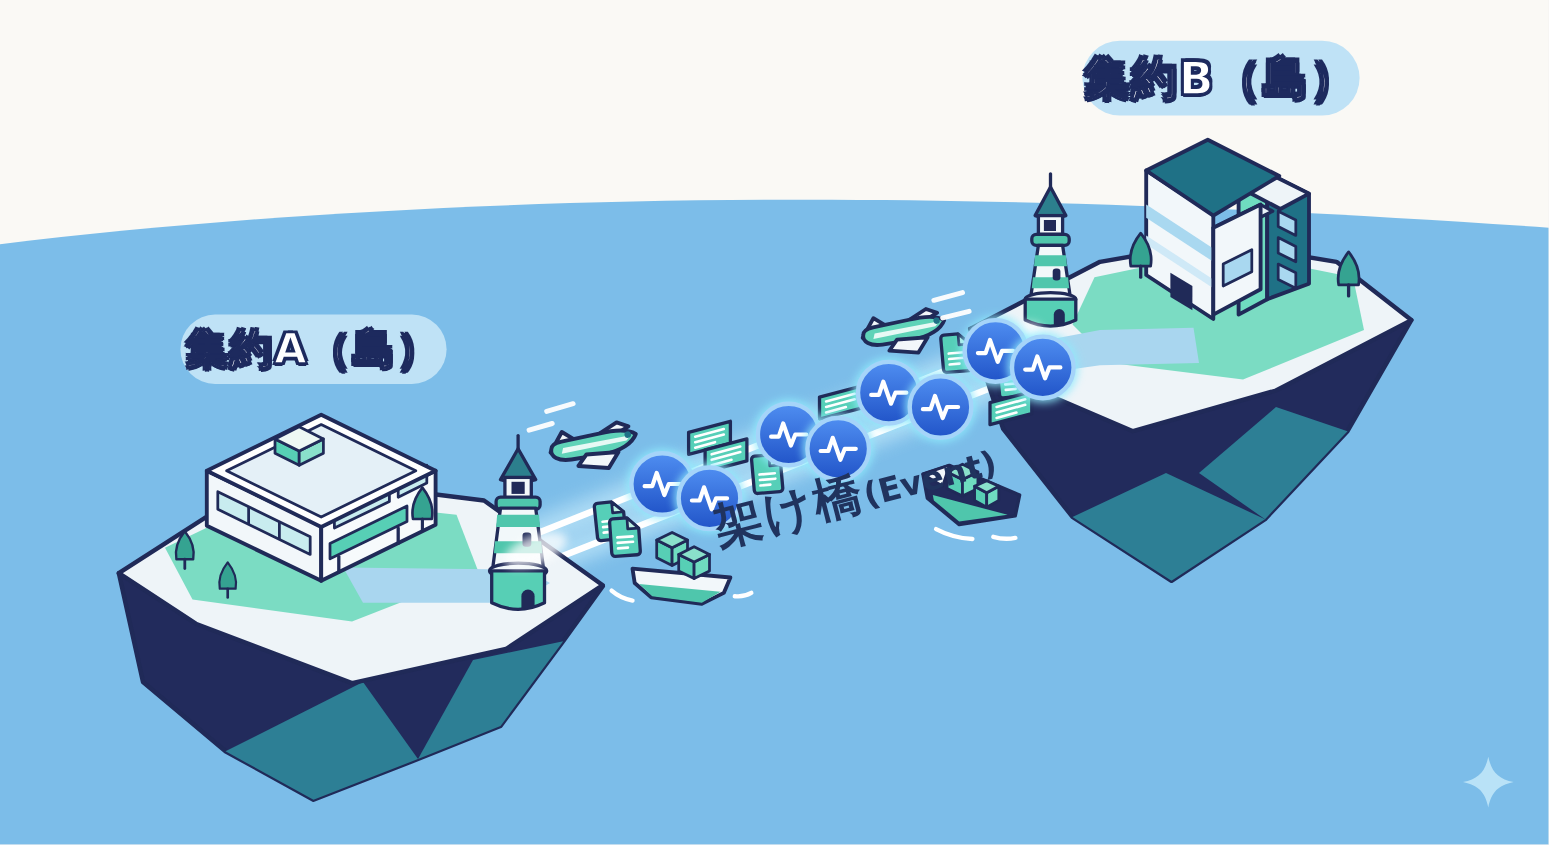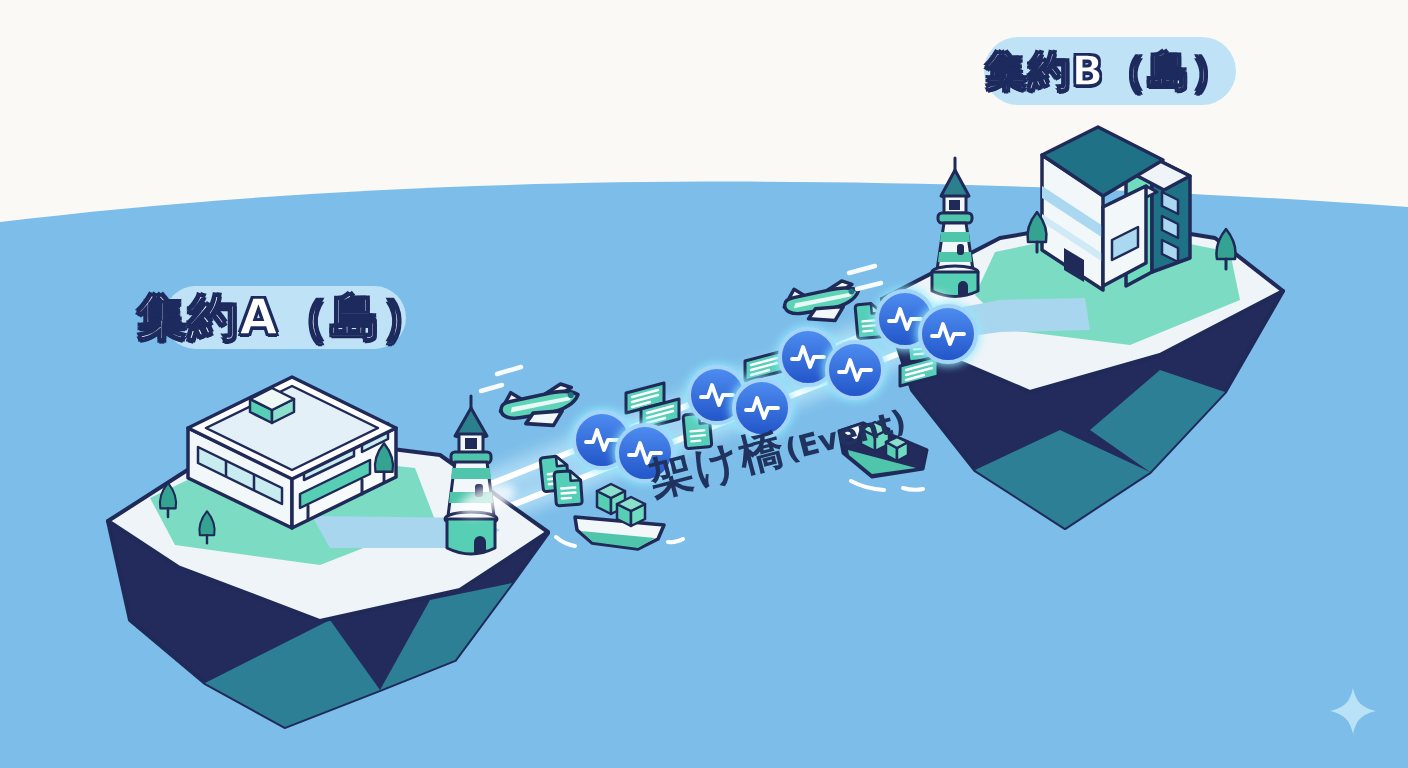--- a/index.html
+++ b/index.html
@@ -12,21 +12,21 @@
   .pill{
     position:absolute;display:flex;align-items:center;justify-content:center;
     background:#bfe2f6;border-radius:36px;color:#ffffff;font-weight:800;
     white-space:nowrap;
   }
   .pill span{
     -webkit-text-stroke:1.4px #1d2a5e;
     text-shadow:2px 2px 0 #1d2a5e,-2px 2px 0 #1d2a5e,2px -2px 0 #1d2a5e,-2px -2px 0 #1d2a5e,0 3px 0 #1d2a5e;
     letter-spacing:2px;
   }
-  .pill-a{left:164px;top:286px;width:242px;height:63px;font-size:49px;}
+  .pill-a{left:164px;top:286px;width:242px;height:63px;font-size:38px;}
   .pill-b{left:984px;top:37px;width:252px;height:68px;font-size:41px;}
   .bridge-label{
     position:absolute;left:650px;top:452px;
     transform:rotate(-14.5deg);transform-origin:0 50%;
     color:#20335e;font-weight:800;white-space:nowrap;
   }
   .bl-main{font-size:44px;letter-spacing:2px;}
   .bl-sub{font-size:30px;font-weight:700;}
 </style>
 </head>

